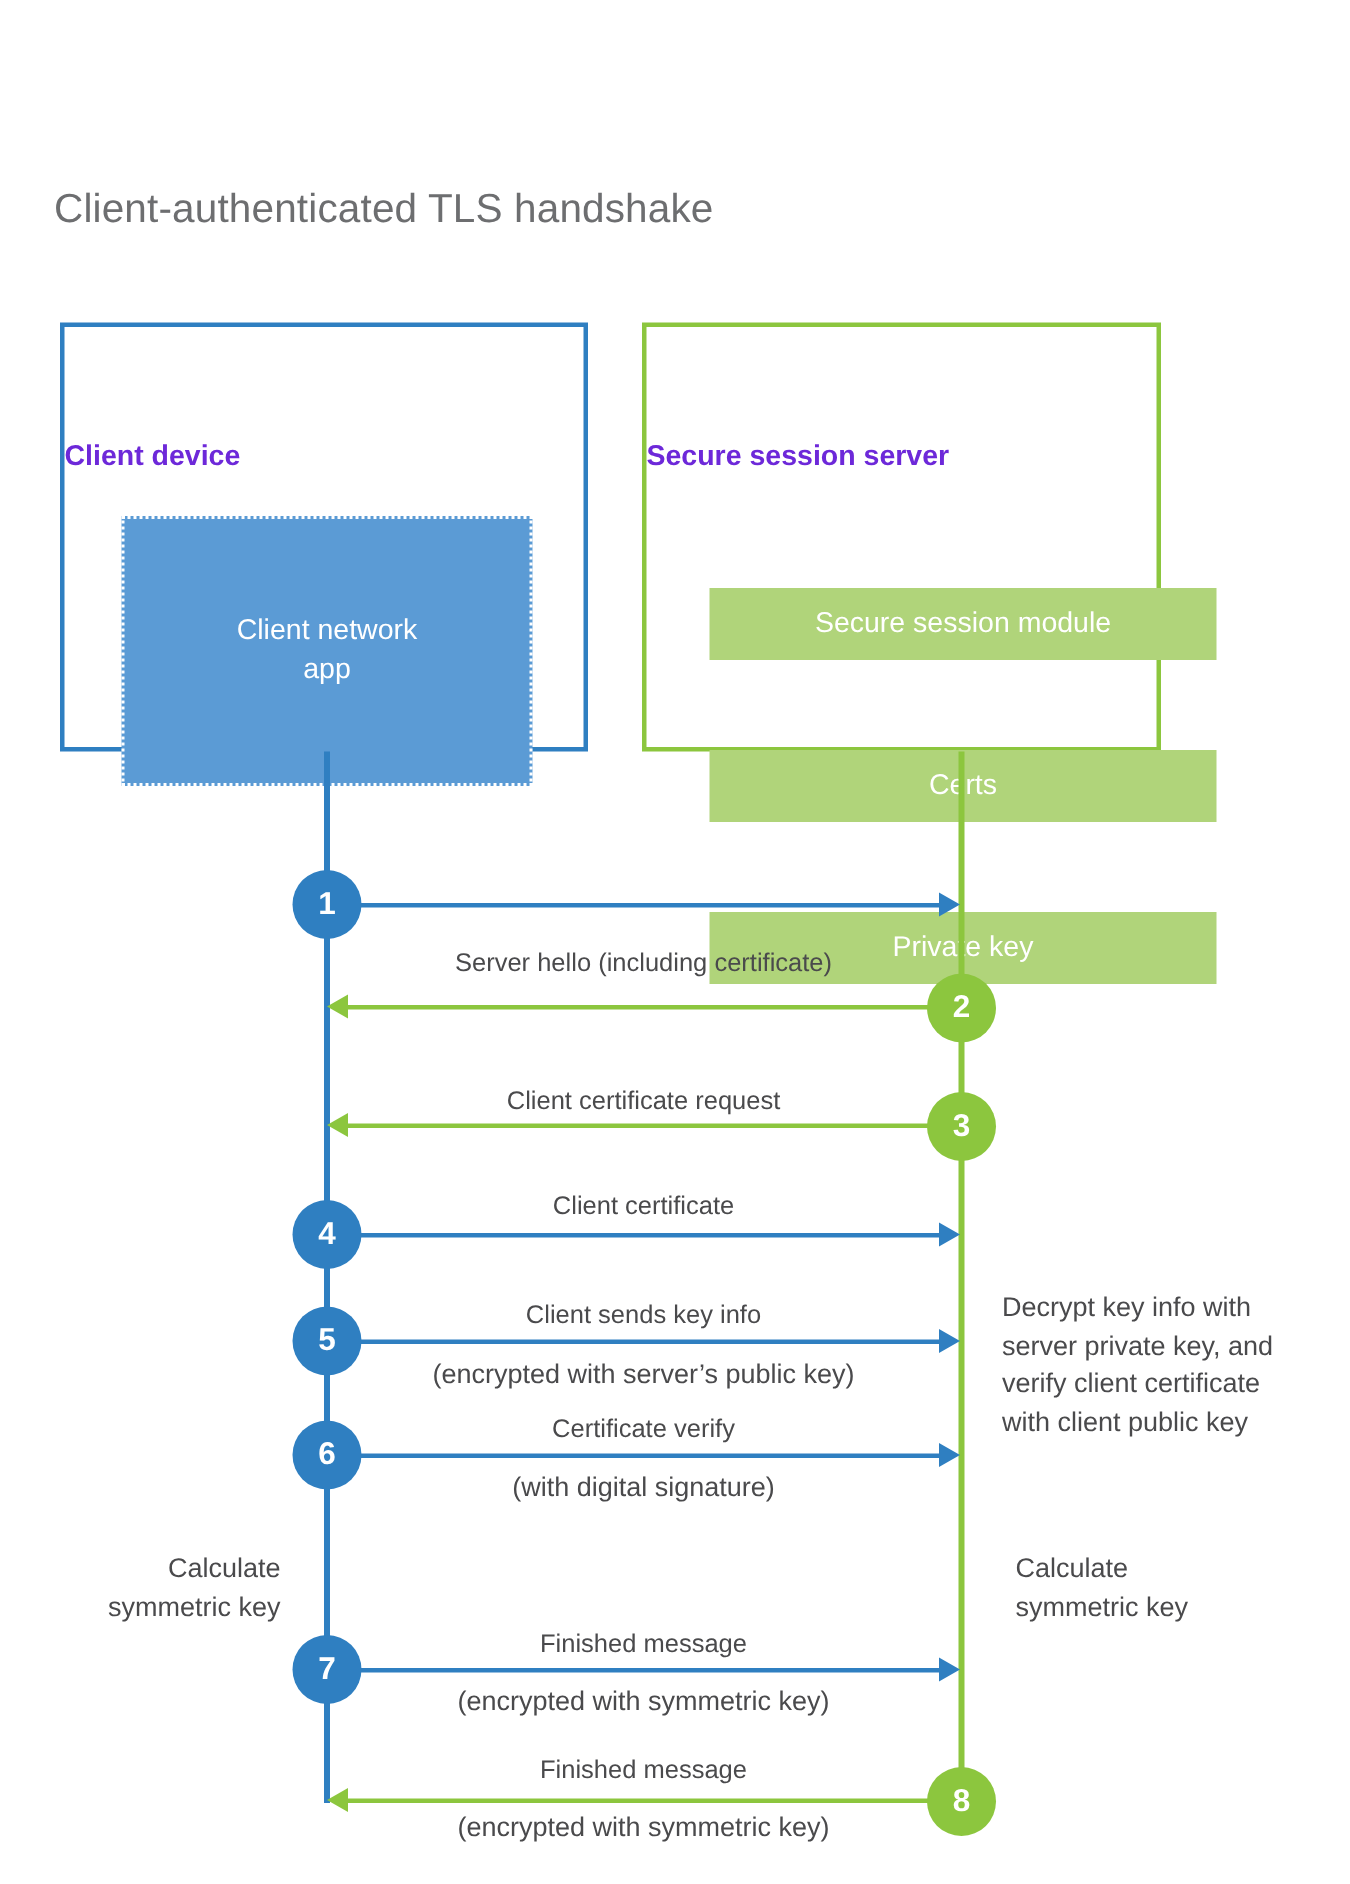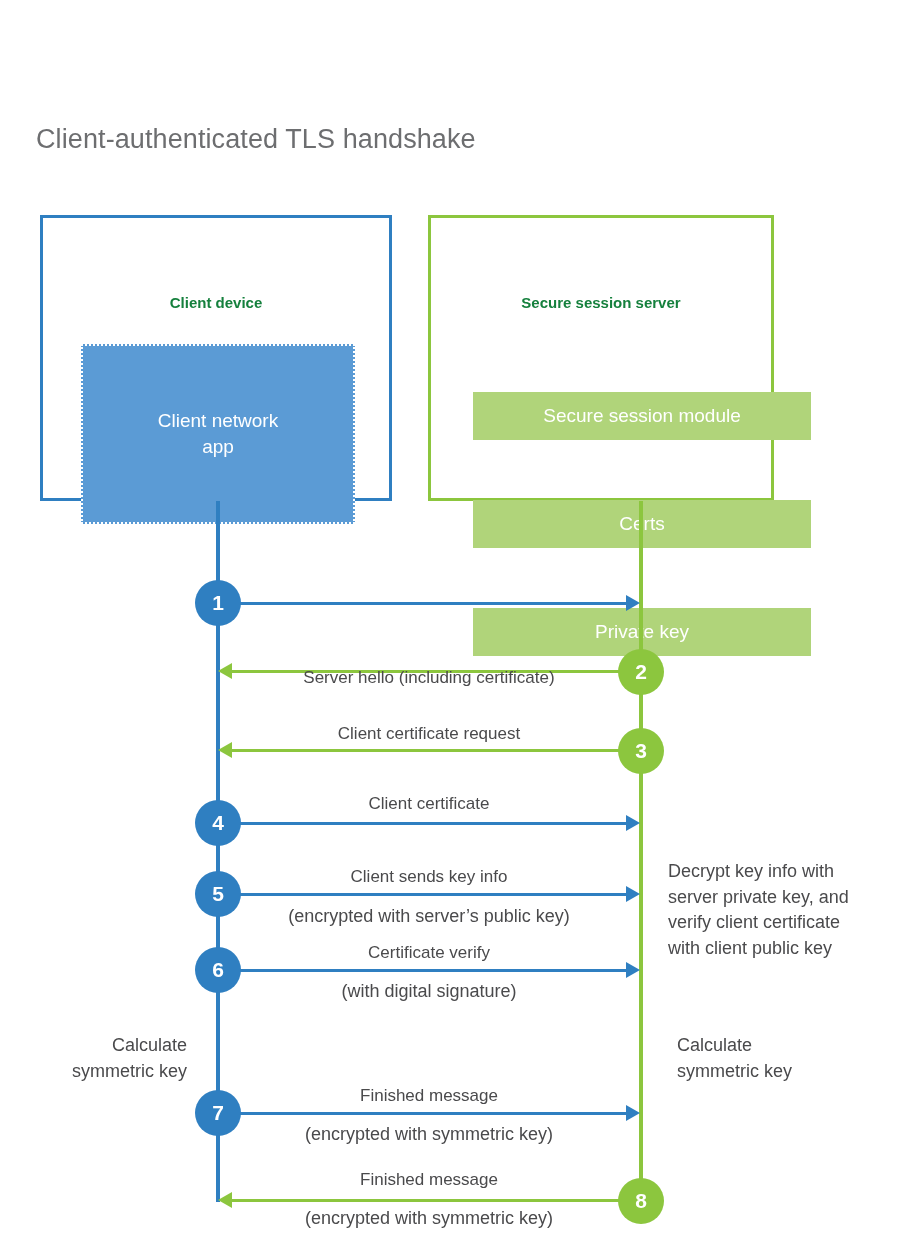--- a/index.html
+++ b/index.html
@@ -39,24 +39,24 @@
   }
   #server-box {
     left: 428px; top: 119px;
     width: 346px; height: 286px;
     border: 3px solid #8cc63e;
   }
   .party-title {
     position: absolute;
     left: 0; right: 0;
     top: 28px;
-    text-align: center;
-    font-size: 15px;
+    text-align: left;
+    font-size: 19px;
     font-weight: bold;
-    color: #15803d;
+    color: #6d28d9;
   }
   .app-block {
     position: absolute;
     left: 38px; top: 78px;
     width: 274px; height: 180px;
     background: #5b9bd5;
     border: 2px dotted #ffffff;
     color: #ffffff;
     font-size: 19px;
     font-weight: 300;
@@ -193,21 +193,21 @@
     </div>
   </div>
 
   <div class="lifeline" id="client-lifeline"></div>
   <div class="lifeline" id="server-lifeline"></div>
 
   <div class="arrow-line blue" style="left:218px; top:506px; width:408px;"></div>
   <div class="arrow-head right blue" style="left:626px; top:499px;"></div>
   <div class="step-circle blue" style="left:195px; top:484px;">1</div>
 
-  <div class="msg-label" style="left:218px; top:572px; width:422px;">Server hello (including certificate)</div>
+  <div class="msg-label" style="left:218px; top:536px; width:422px;">Server hello (including certificate)</div>
   <div class="arrow-line green" style="left:232px; top:574px; width:408px;"></div>
   <div class="arrow-head left green" style="left:218px; top:567px;"></div>
   <div class="step-circle green" style="left:618px; top:553px;">2</div>
 
   <div class="msg-label" style="left:218px; top:628px; width:422px;">Client certificate request</div>
   <div class="arrow-line green" style="left:232px; top:653px; width:408px;"></div>
   <div class="arrow-head left green" style="left:218px; top:646px;"></div>
   <div class="step-circle green" style="left:618px; top:632px;">3</div>
 
   <div class="msg-label" style="left:218px; top:698px; width:422px;">Client certificate</div>

